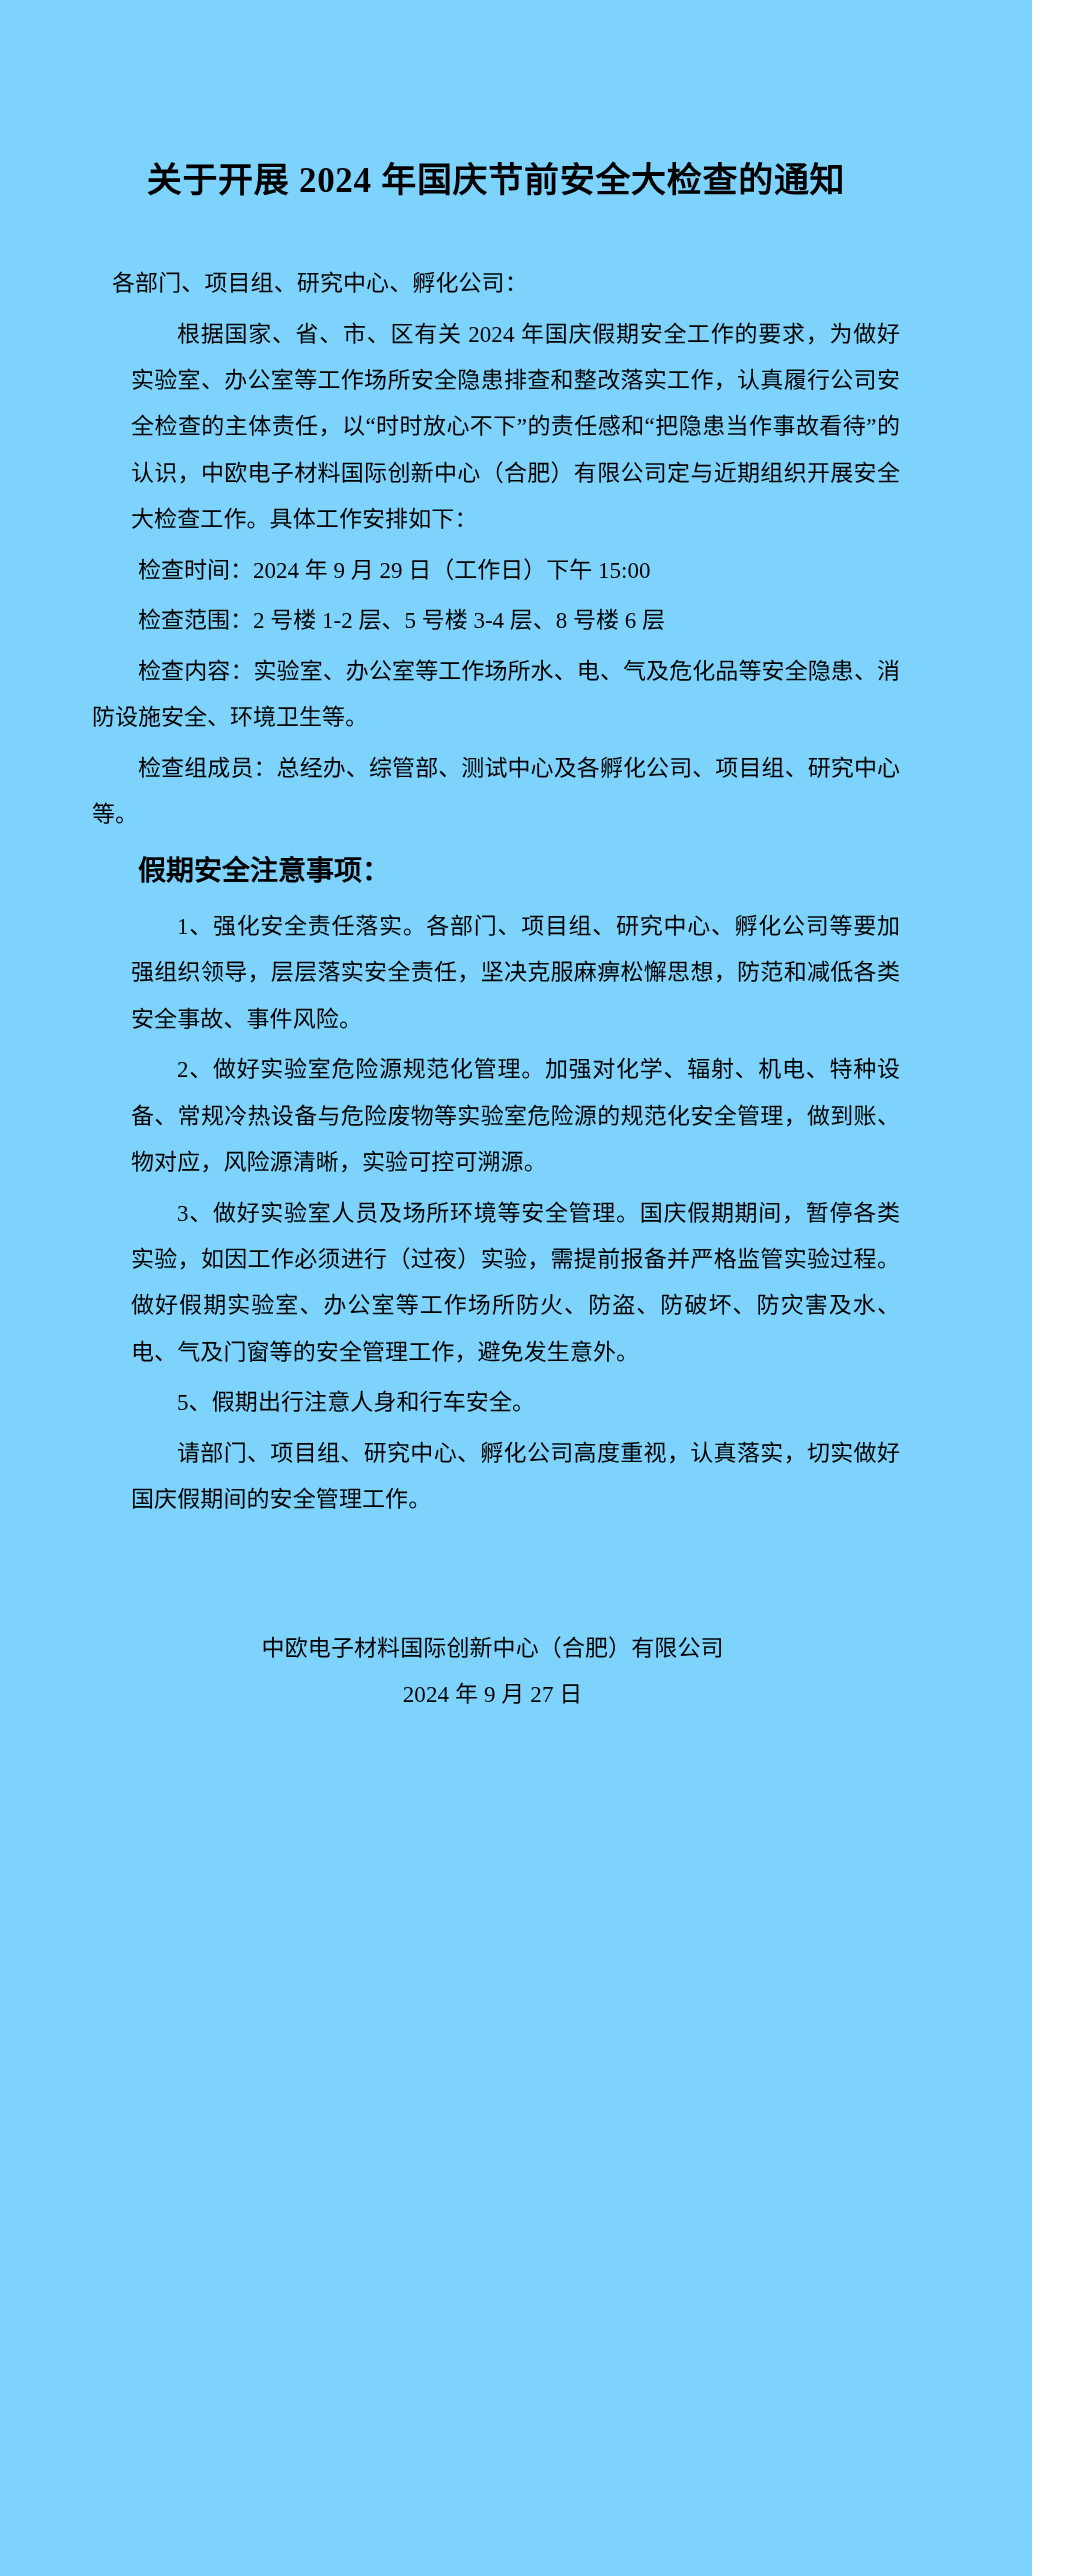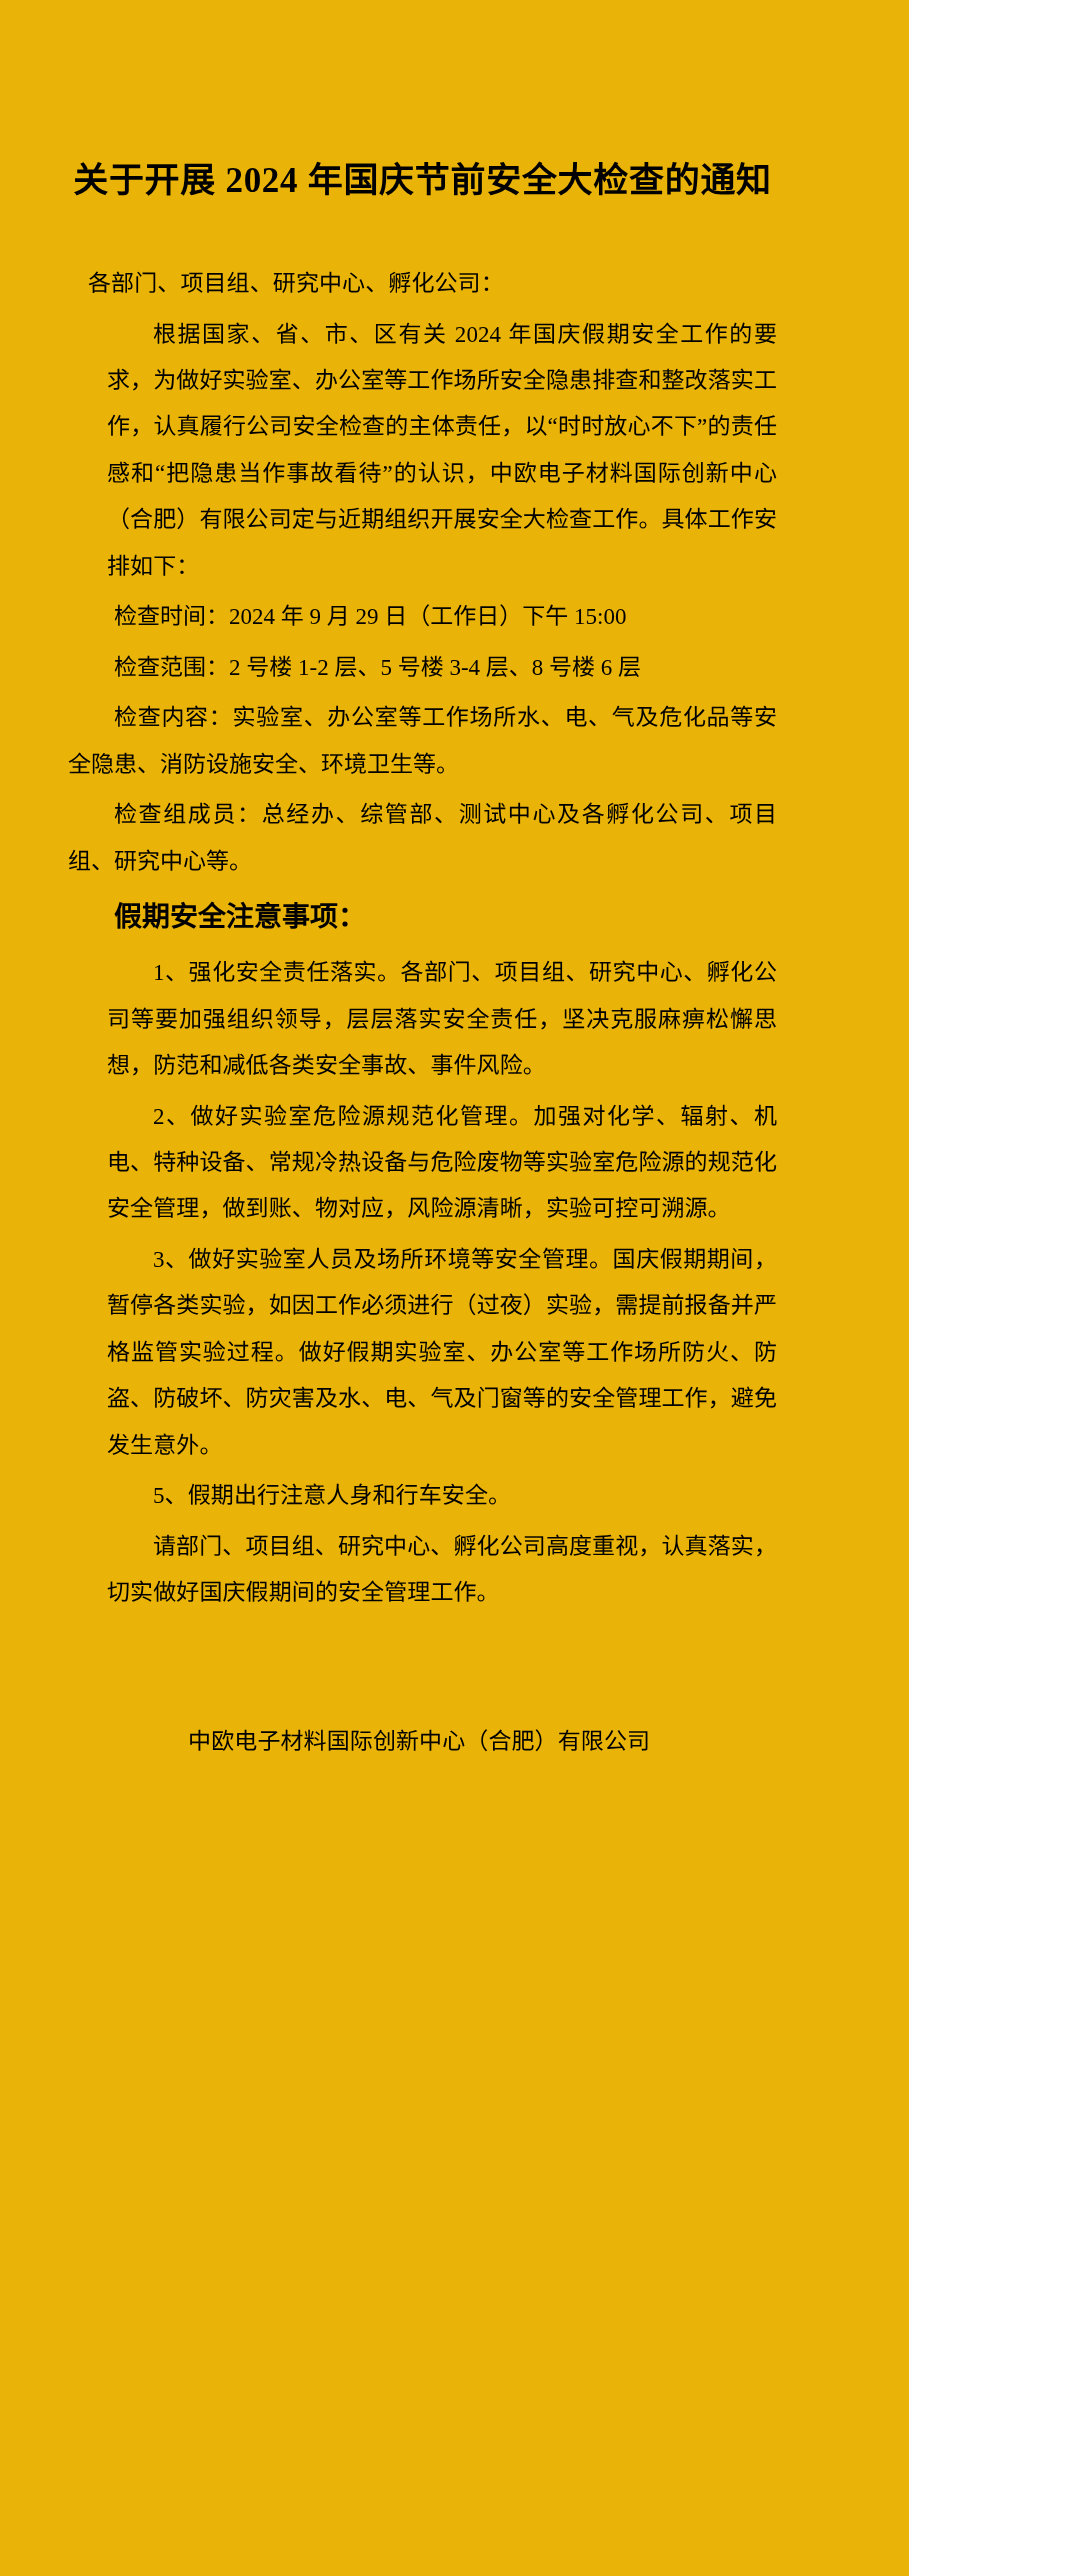--- a/index.html
+++ b/index.html
@@ -7,25 +7,25 @@
     padding: 0;
     background: #ffffff;
   }
   body {
     width: 1076px;
     min-height: 2576px;
     font-family: "Liberation Serif", "DejaVu Serif", serif;
     color: #000000;
   }
   .page {
-    width: 909px;
+    width: 1032px;
     min-height: 2576px;
     box-sizing: border-box;
-    padding: 156px 132px 41px 68px;
-    background: #eab308;
+    padding: 156px 132px 41px 92px;
+    background: #7dd3fc;
   }
   .doc-title {
     font-family: "Liberation Serif", "DejaVu Serif", serif;
     font-weight: bold;
     font-size: 35px;
     line-height: 1.4;
     text-align: center;
     letter-spacing: 0.7px;
     margin: 0 0 56px 0;
   }
@@ -105,16 +105,17 @@
 
   <p class="para indent">1、强化安全责任落实。各部门、项目组、研究中心、孵化公司等要加强组织领导，层层落实安全责任，坚决克服麻痹松懈思想，防范和减低各类安全事故、事件风险。</p>
   <p class="para indent">2、做好实验室危险源规范化管理。加强对化学、辐射、机电、特种设备、常规冷热设备与危险废物等实验室危险源的规范化安全管理，做到账、物对应，风险源清晰，实验可控可溯源。</p>
   <p class="para indent">3、做好实验室人员及场所环境等安全管理。国庆假期期间，暂停各类实验，如因工作必须进行（过夜）实验，需提前报备并严格监管实验过程。做好假期实验室、办公室等工作场所防火、防盗、防破坏、防灾害及水、电、气及门窗等的安全管理工作，避免发生意外。</p>
   <p class="para indent">5、假期出行注意人身和行车安全。</p>
 
   <p class="para indent">请部门、项目组、研究中心、孵化公司高度重视，认真落实，切实做好国庆假期间的安全管理工作。</p>
 
   <div class="signature-block">
     <div class="line">中欧电子材料国际创新中心（合肥）有限公司</div>
+    <div class="line">2024 年 9 月 27 日</div>
   </div>
 
 </div>
 
 
 </body></html>

